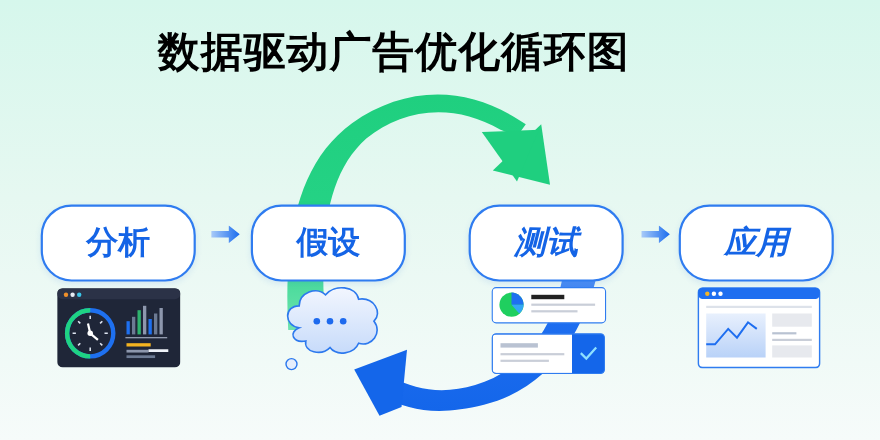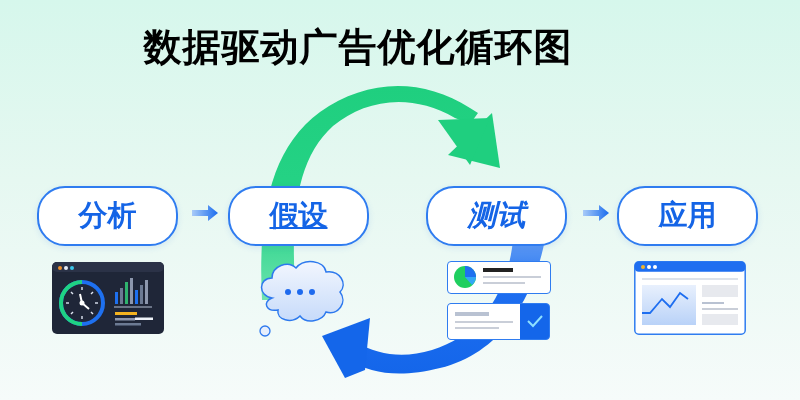--- a/index.html
+++ b/index.html
@@ -8,21 +8,21 @@
     position: relative;
     background: linear-gradient(180deg, #d6f7ec 0%, #e6f8f1 45%, #f6fbfa 100%);
     font-family: "DejaVu Sans", sans-serif;
   }
   .title {
     position: absolute; left: 0; top: 22px; width: 716px; text-align: center;
     font-size: 38px; font-weight: bold; color: #000; letter-spacing: 1px;
   }
   .cycle { position: absolute; left: 0; top: 0; width: 800px; height: 400px; }
   .pill {
-    position: absolute; top: 186px; width: 141px; height: 60px;
+    position: absolute; top: 186px; width: 141px; height: 70px;
     border: 2px solid #2f7cf0; border-radius: 28px; background: #fff;
     display: flex; align-items: center; justify-content: center;
     font-size: 29px; font-weight: bold; color: #1464e6;
     box-shadow: 0 2px 6px rgba(40,110,220,0.12);
   }
   .arrow-small { position: absolute; top: 205px; width: 26px; height: 16px; }
   .panel { position: absolute; }
 </style>
 </head>
 <body>
@@ -60,36 +60,36 @@
 </div>
 <svg class="arrow-small" style="left:192px;" viewBox="0 0 26 16">
   <defs>
       <linearGradient id="ga" x1="0" x2="1">
         <stop offset="0" stop-color="#a9cbf8"></stop>
         <stop offset="1" stop-color="#1a6cee"></stop>
       </linearGradient>
     </defs>
   <path d="M0,5 L16,5 L16,0 L26,8 L16,16 L16,11 L0,11 Z" fill="url(#ga)"></path>
 </svg>
-<div class="pill" style="left:228px;text-decoration:underline;">
+<div class="pill" style="left:228px;">
   <span>假设</span>
 </div>
 <div class="pill" style="left:426px;font-style:italic;">
   <span>测试</span>
 </div>
 <svg class="arrow-small" style="left:583px;" viewBox="0 0 26 16">
   <defs>
       <linearGradient id="gb" x1="0" x2="1">
         <stop offset="0" stop-color="#a9cbf8"></stop>
         <stop offset="1" stop-color="#1a6cee"></stop>
       </linearGradient>
     </defs>
   <path d="M0,5 L16,5 L16,0 L26,8 L16,16 L16,11 L0,11 Z" fill="url(#gb)"></path>
 </svg>
-<div class="pill" style="left:617px;">
+<div class="pill" style="left:617px;font-style:italic;">
   <span>应用</span>
 </div>
 
 <svg class="panel" style="left:52px;top:262px;width:112px;height:72px;" viewBox="0 0 112 72">
   <rect x="0" y="0" width="112" height="72" rx="5" fill="#1f2638"></rect>
   <rect x="0" y="0" width="112" height="10" rx="5" fill="#2b3247"></rect>
   <circle cx="8" cy="6" r="2" fill="#f0902a"></circle>
   <circle cx="14" cy="6" r="2" fill="#e7ecf5"></circle>
   <circle cx="20" cy="6" r="2" fill="#3ac6ea"></circle>
   <circle cx="30" cy="41" r="21" fill="none" stroke="#1e70f0" stroke-width="4"></circle>

